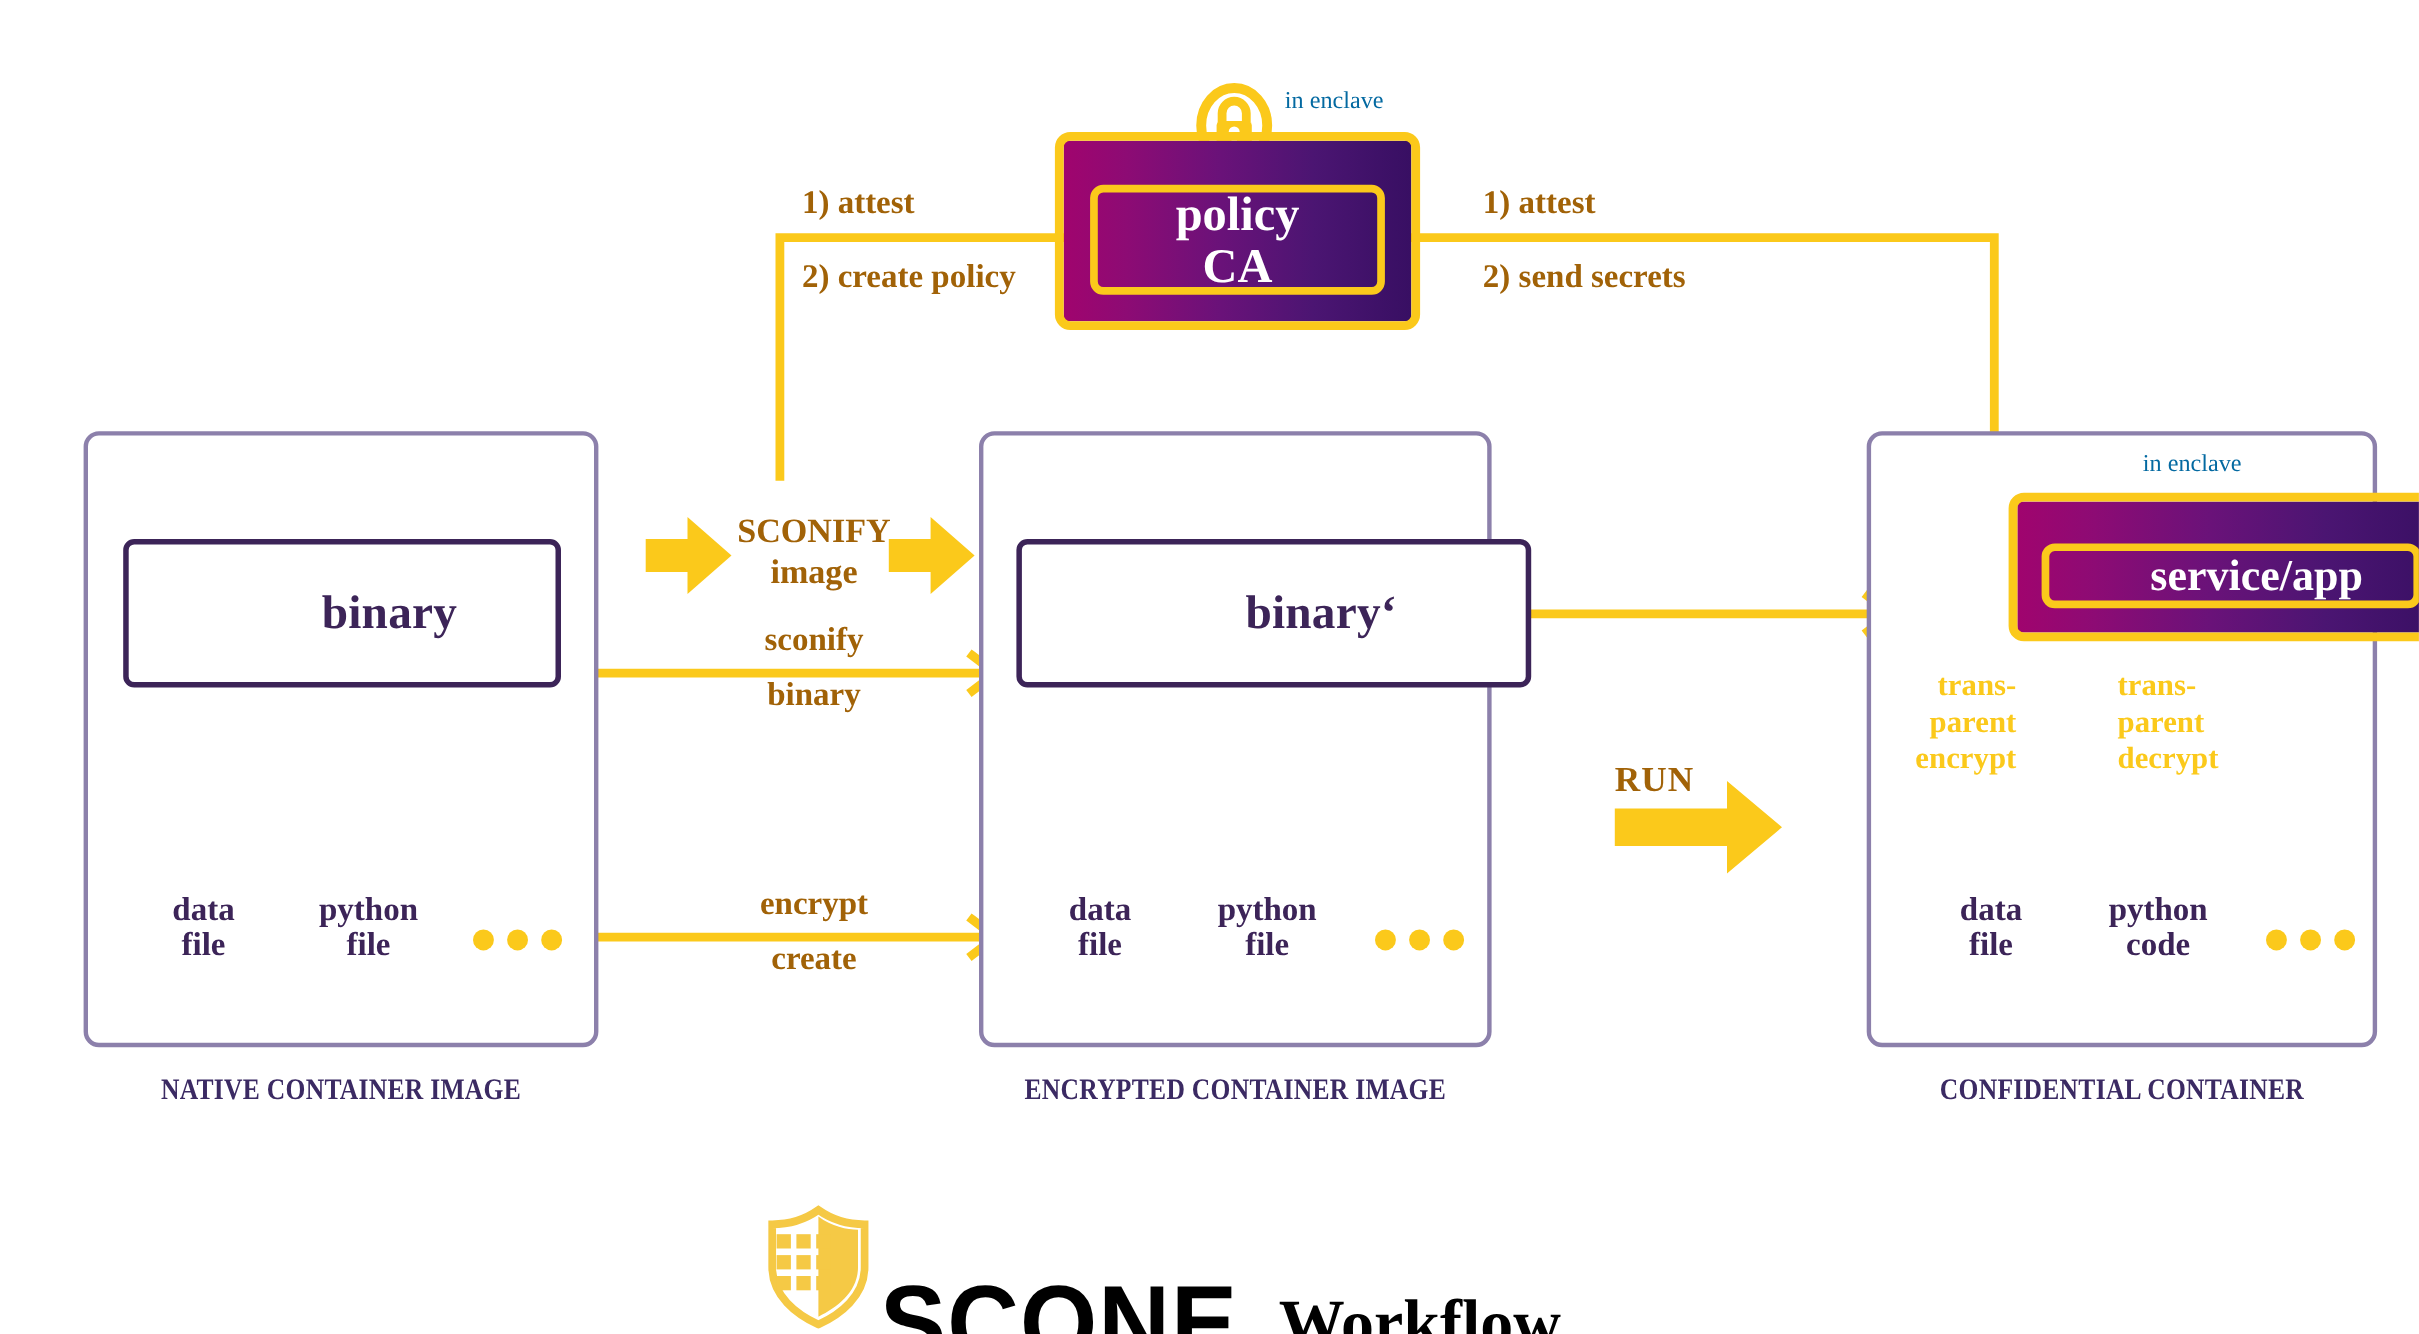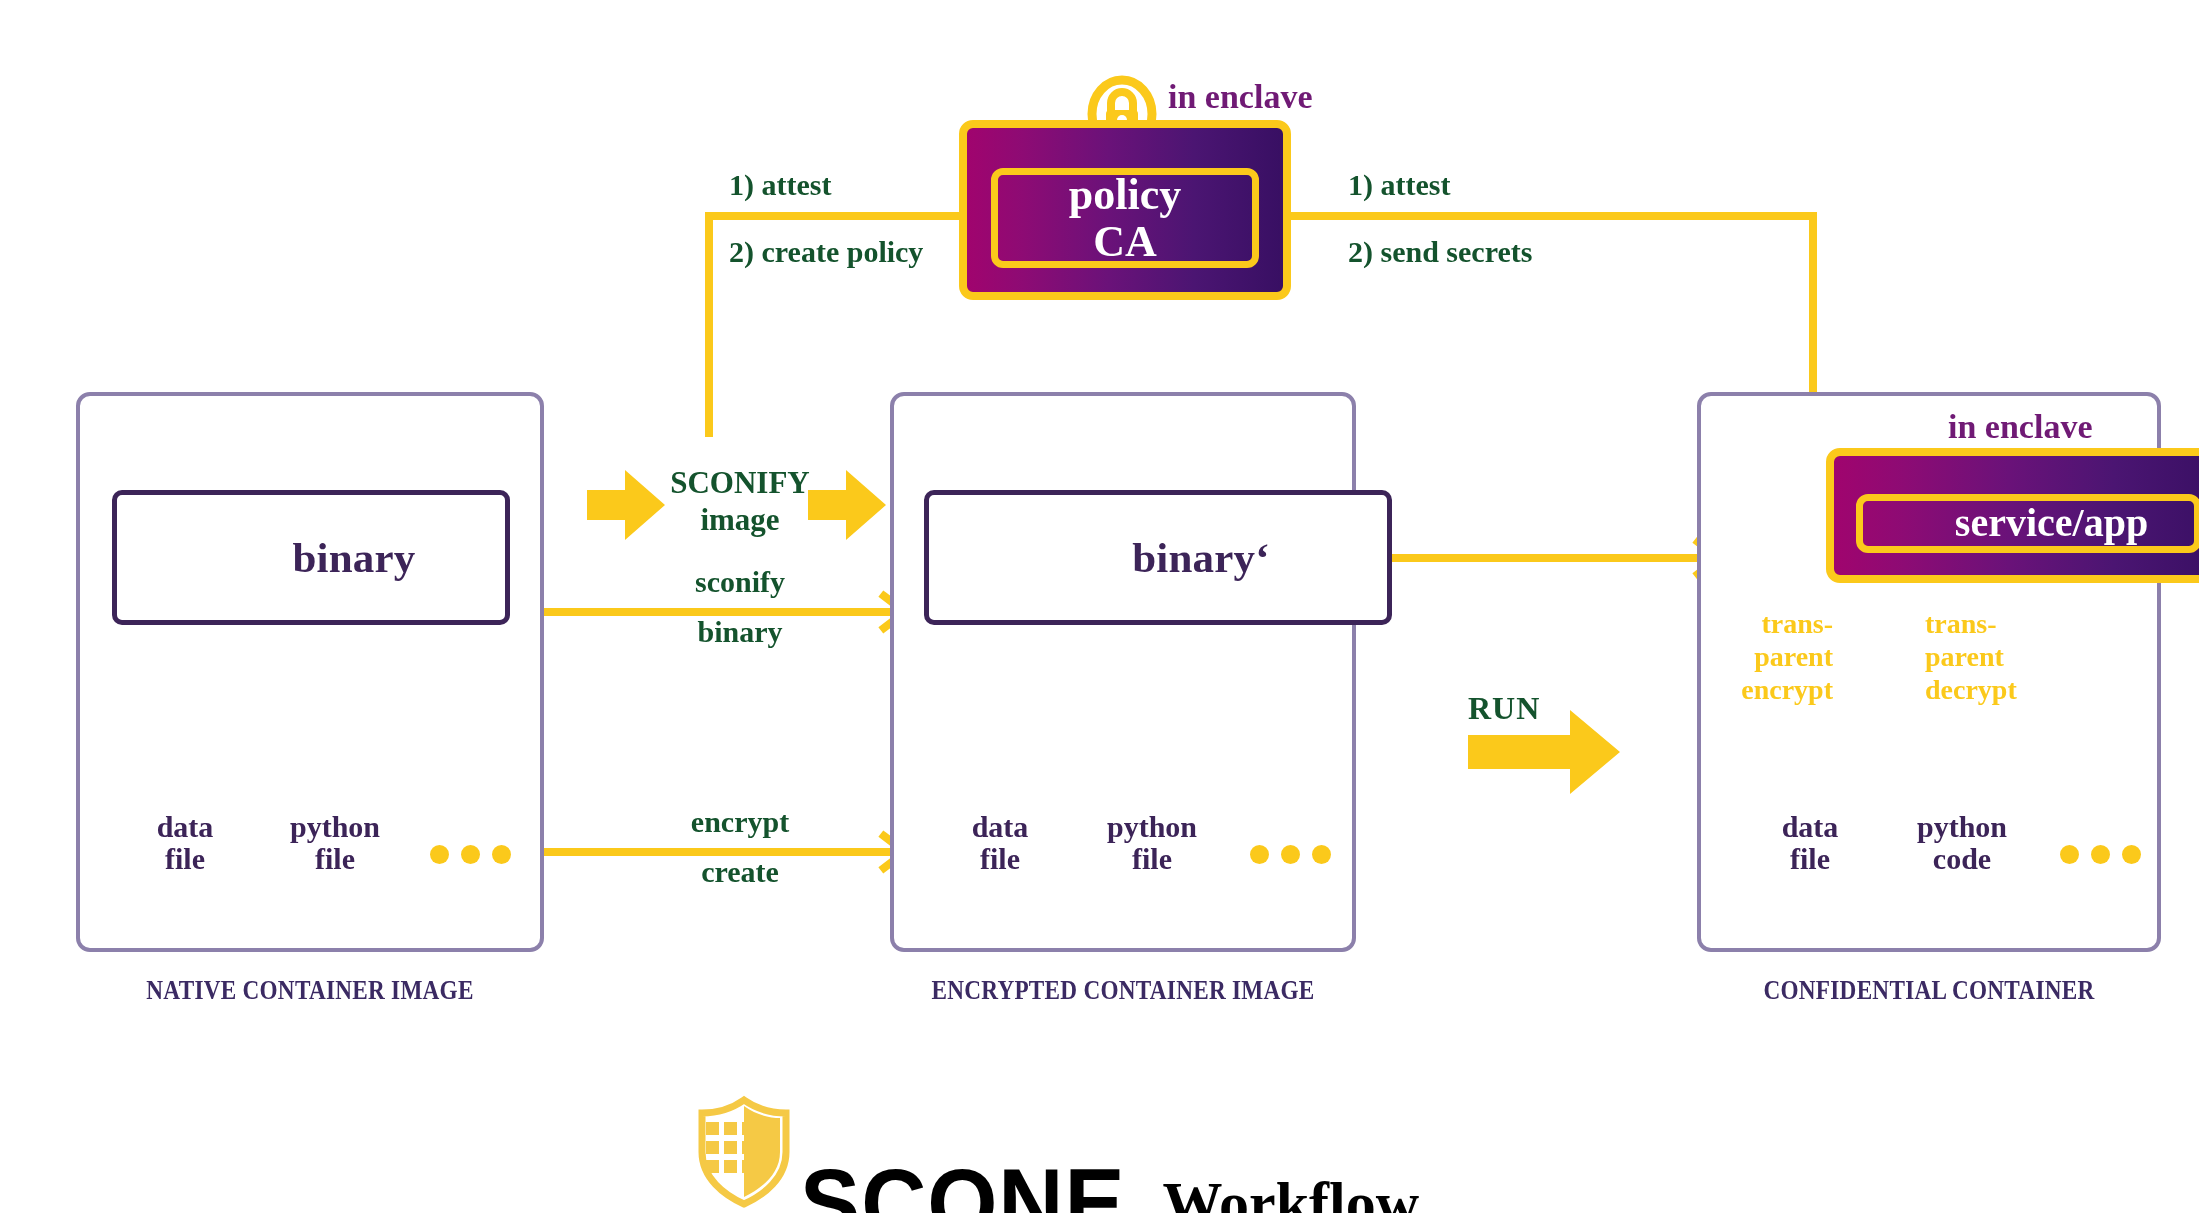--- a/index.html
+++ b/index.html
@@ -93,31 +93,31 @@
     color:#ffffff;
     font-family:"Liberation Serif", serif;
     font-weight:bold;
     font-size:44px;
     line-height:1.07;
     text-align:center;
     white-space:pre-line;
   }
   .in-enclave-text{
     position:absolute;
-    color:#701a75;
-    font-family:"Liberation Serif", serif;
-    font-weight:bold;
-    font-size:34px;
+    color:#0369a1;
+    font-family:"Liberation Serif", serif;
+    font-weight:normal;
+    font-size:22px;
     white-space:nowrap;
   }
 
   
   .txt-purple{
     position:absolute;
-    color:#14532d;
+    color:#a16207;
     font-family:"Liberation Serif", serif;
     font-weight:bold;
     font-size:30px;
     line-height:1.15;
     white-space:pre-line;
   }
   .txt-yellow{
     position:absolute;
     color:#FBC91B;
     font-family:"Liberation Serif", serif;

